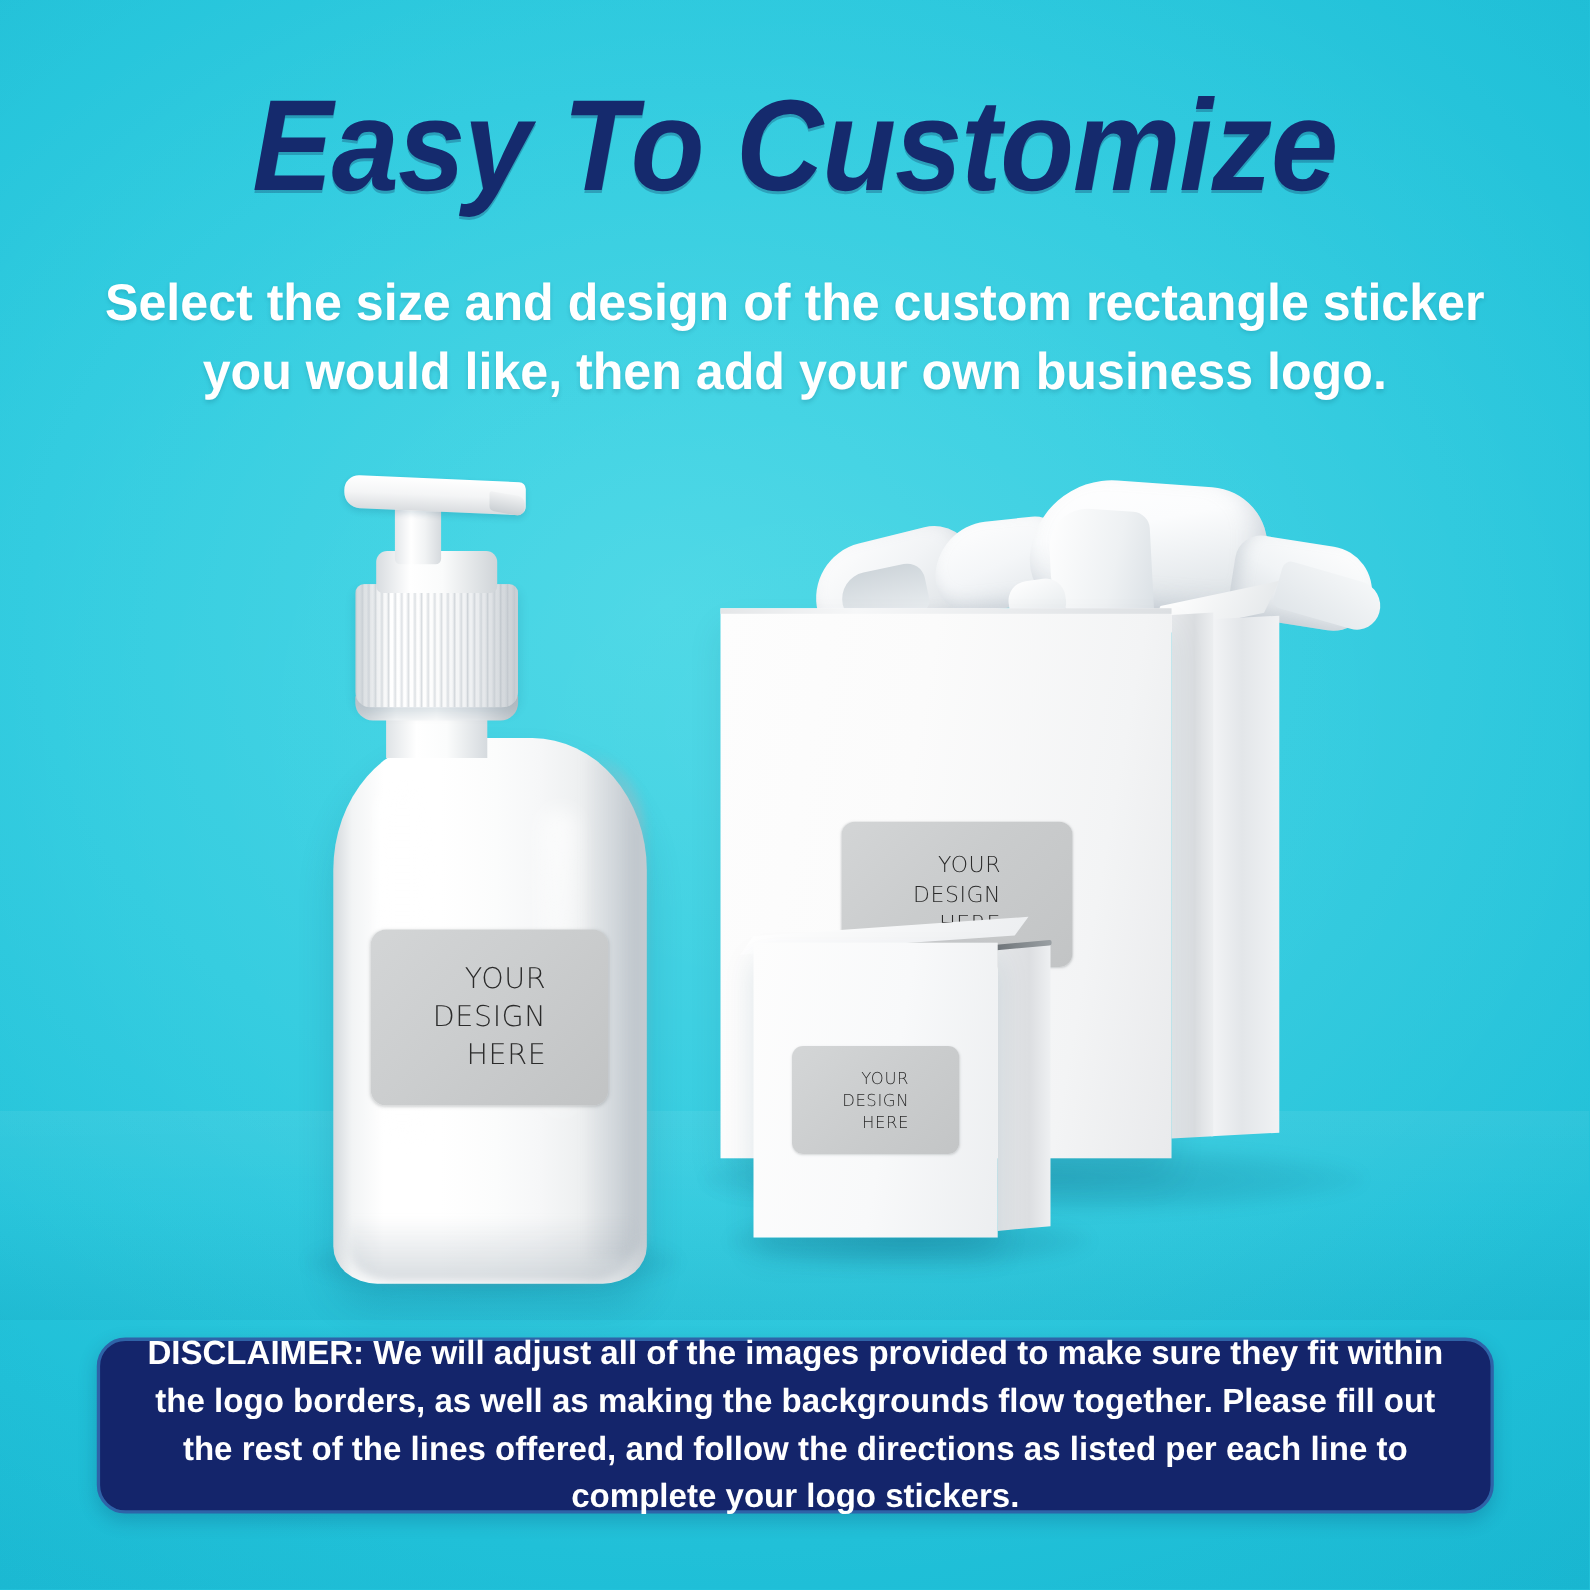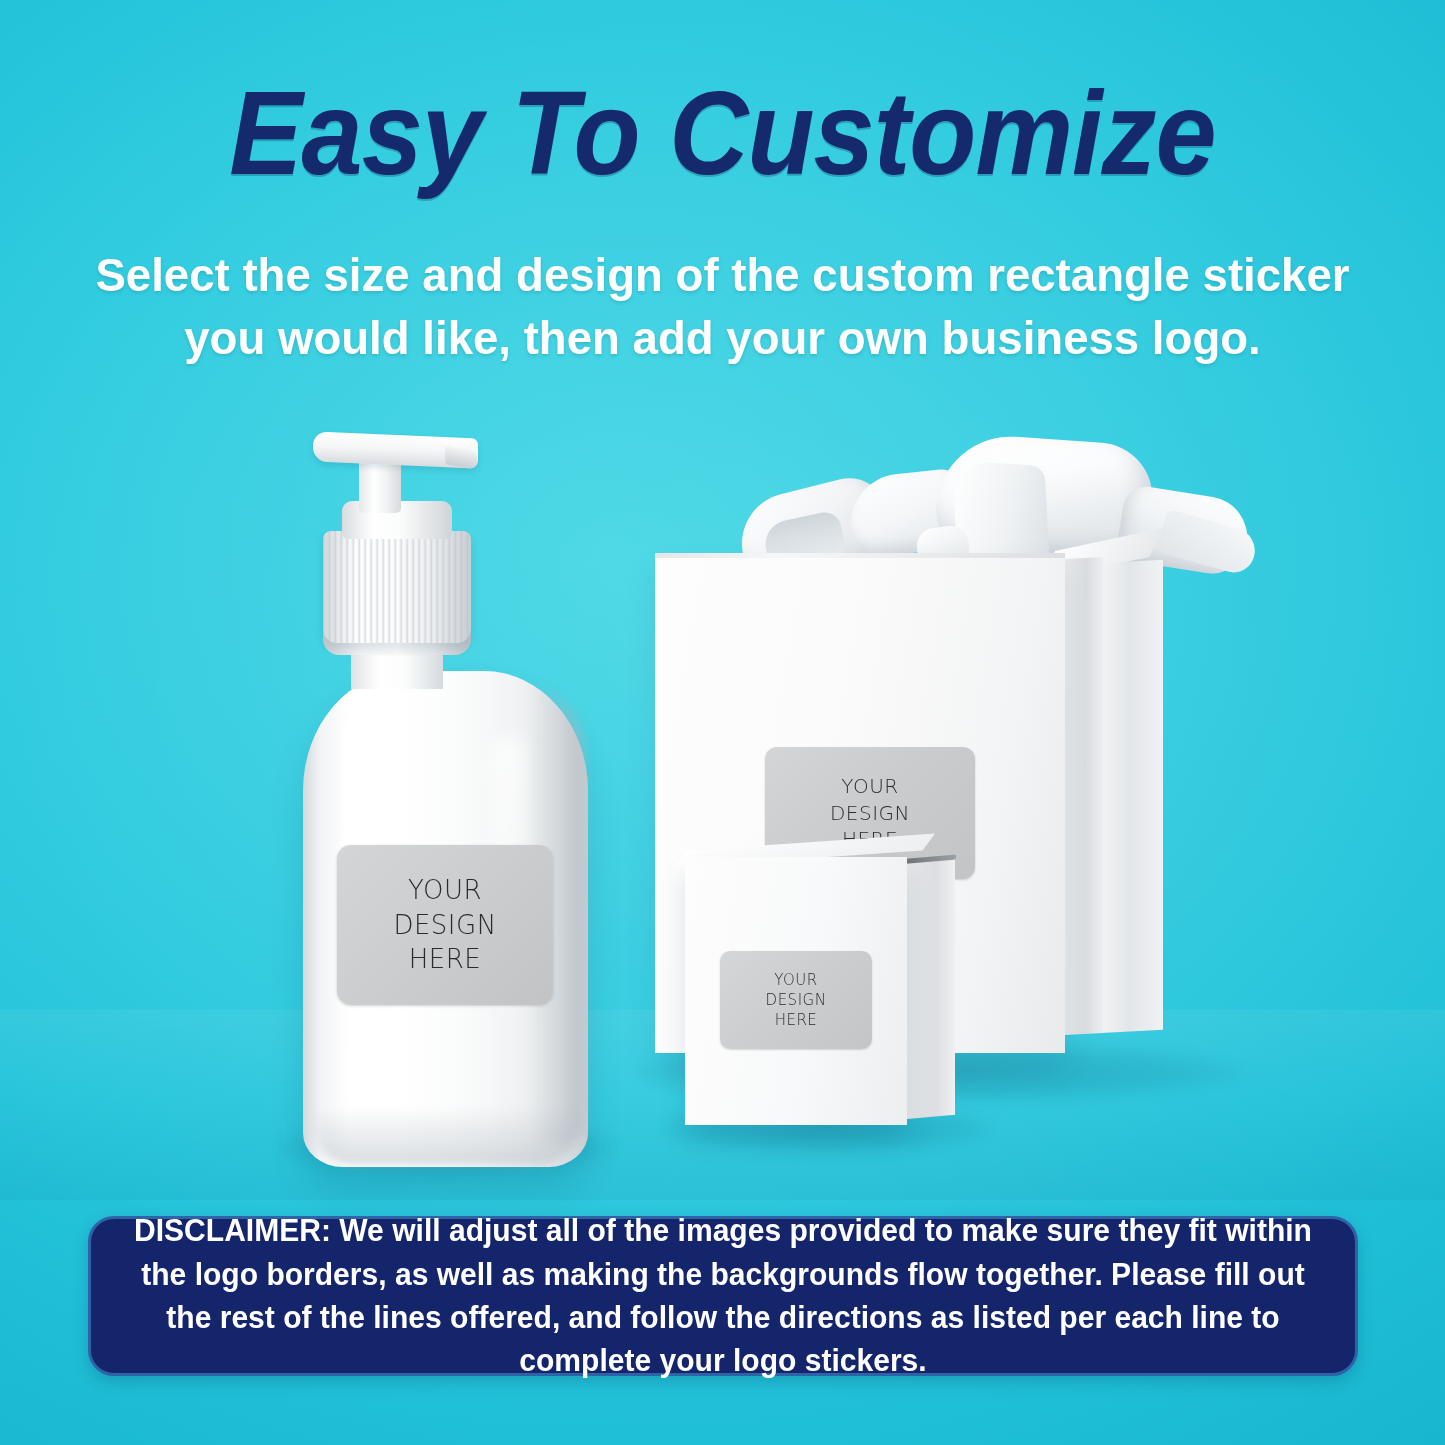--- a/index.html
+++ b/index.html
@@ -272,21 +272,21 @@
   #bottle-sticker {
     position:absolute; left:42px; top:410px; width:216px; height:160px;
     background:linear-gradient(135deg,#d3d5d6 0%,#cbcdce 48%,#c1c3c4 100%);
     border-radius:14px;
     display:flex; align-items:center; justify-content:center;
     box-shadow:0 1px 3px rgba(120,125,130,0.35);
   }
 
   
   .sticker-text {
-    text-align:center;
+    text-align:right;
     color:#2b2b2b;
     font-family:"DejaVu Sans", sans-serif;
     font-weight:300;
     line-height:1.34;
     letter-spacing:0.5px;
   }
   #bottle-sticker .sticker-text { font-size:26px; }
   #gift-sticker  .sticker-text { font-size:20px; }
   #small-sticker .sticker-text { font-size:15px; }
 

